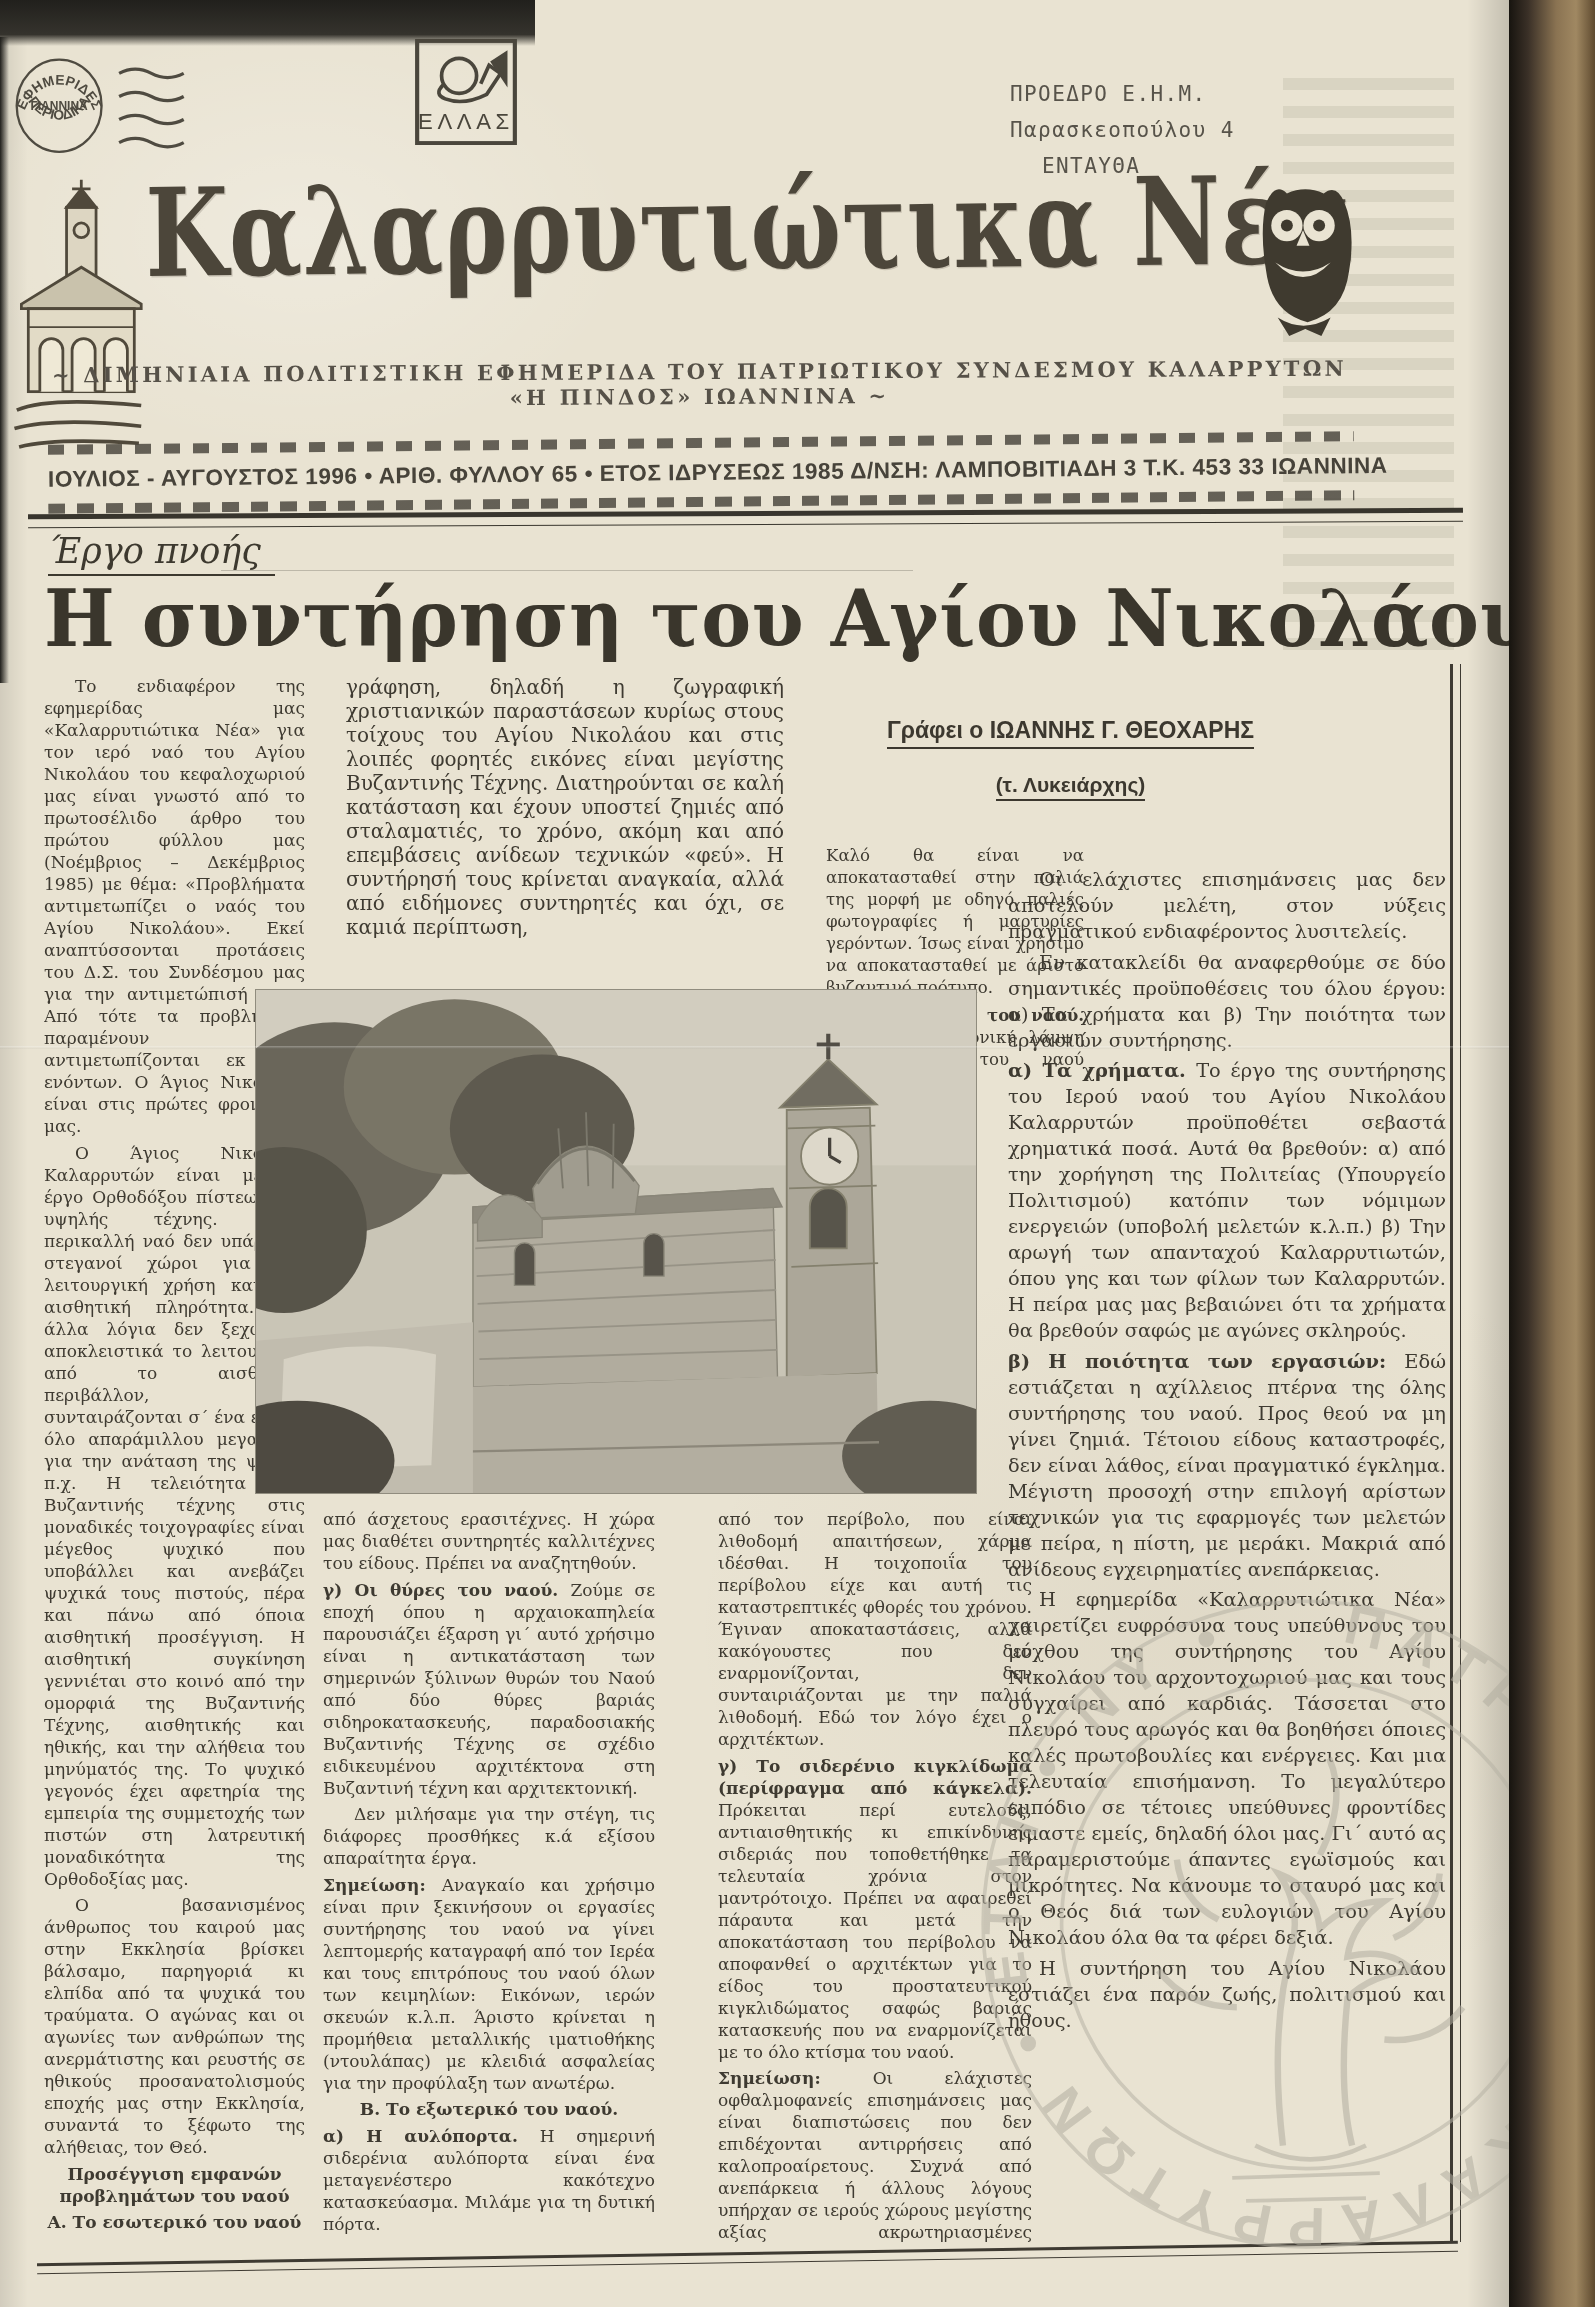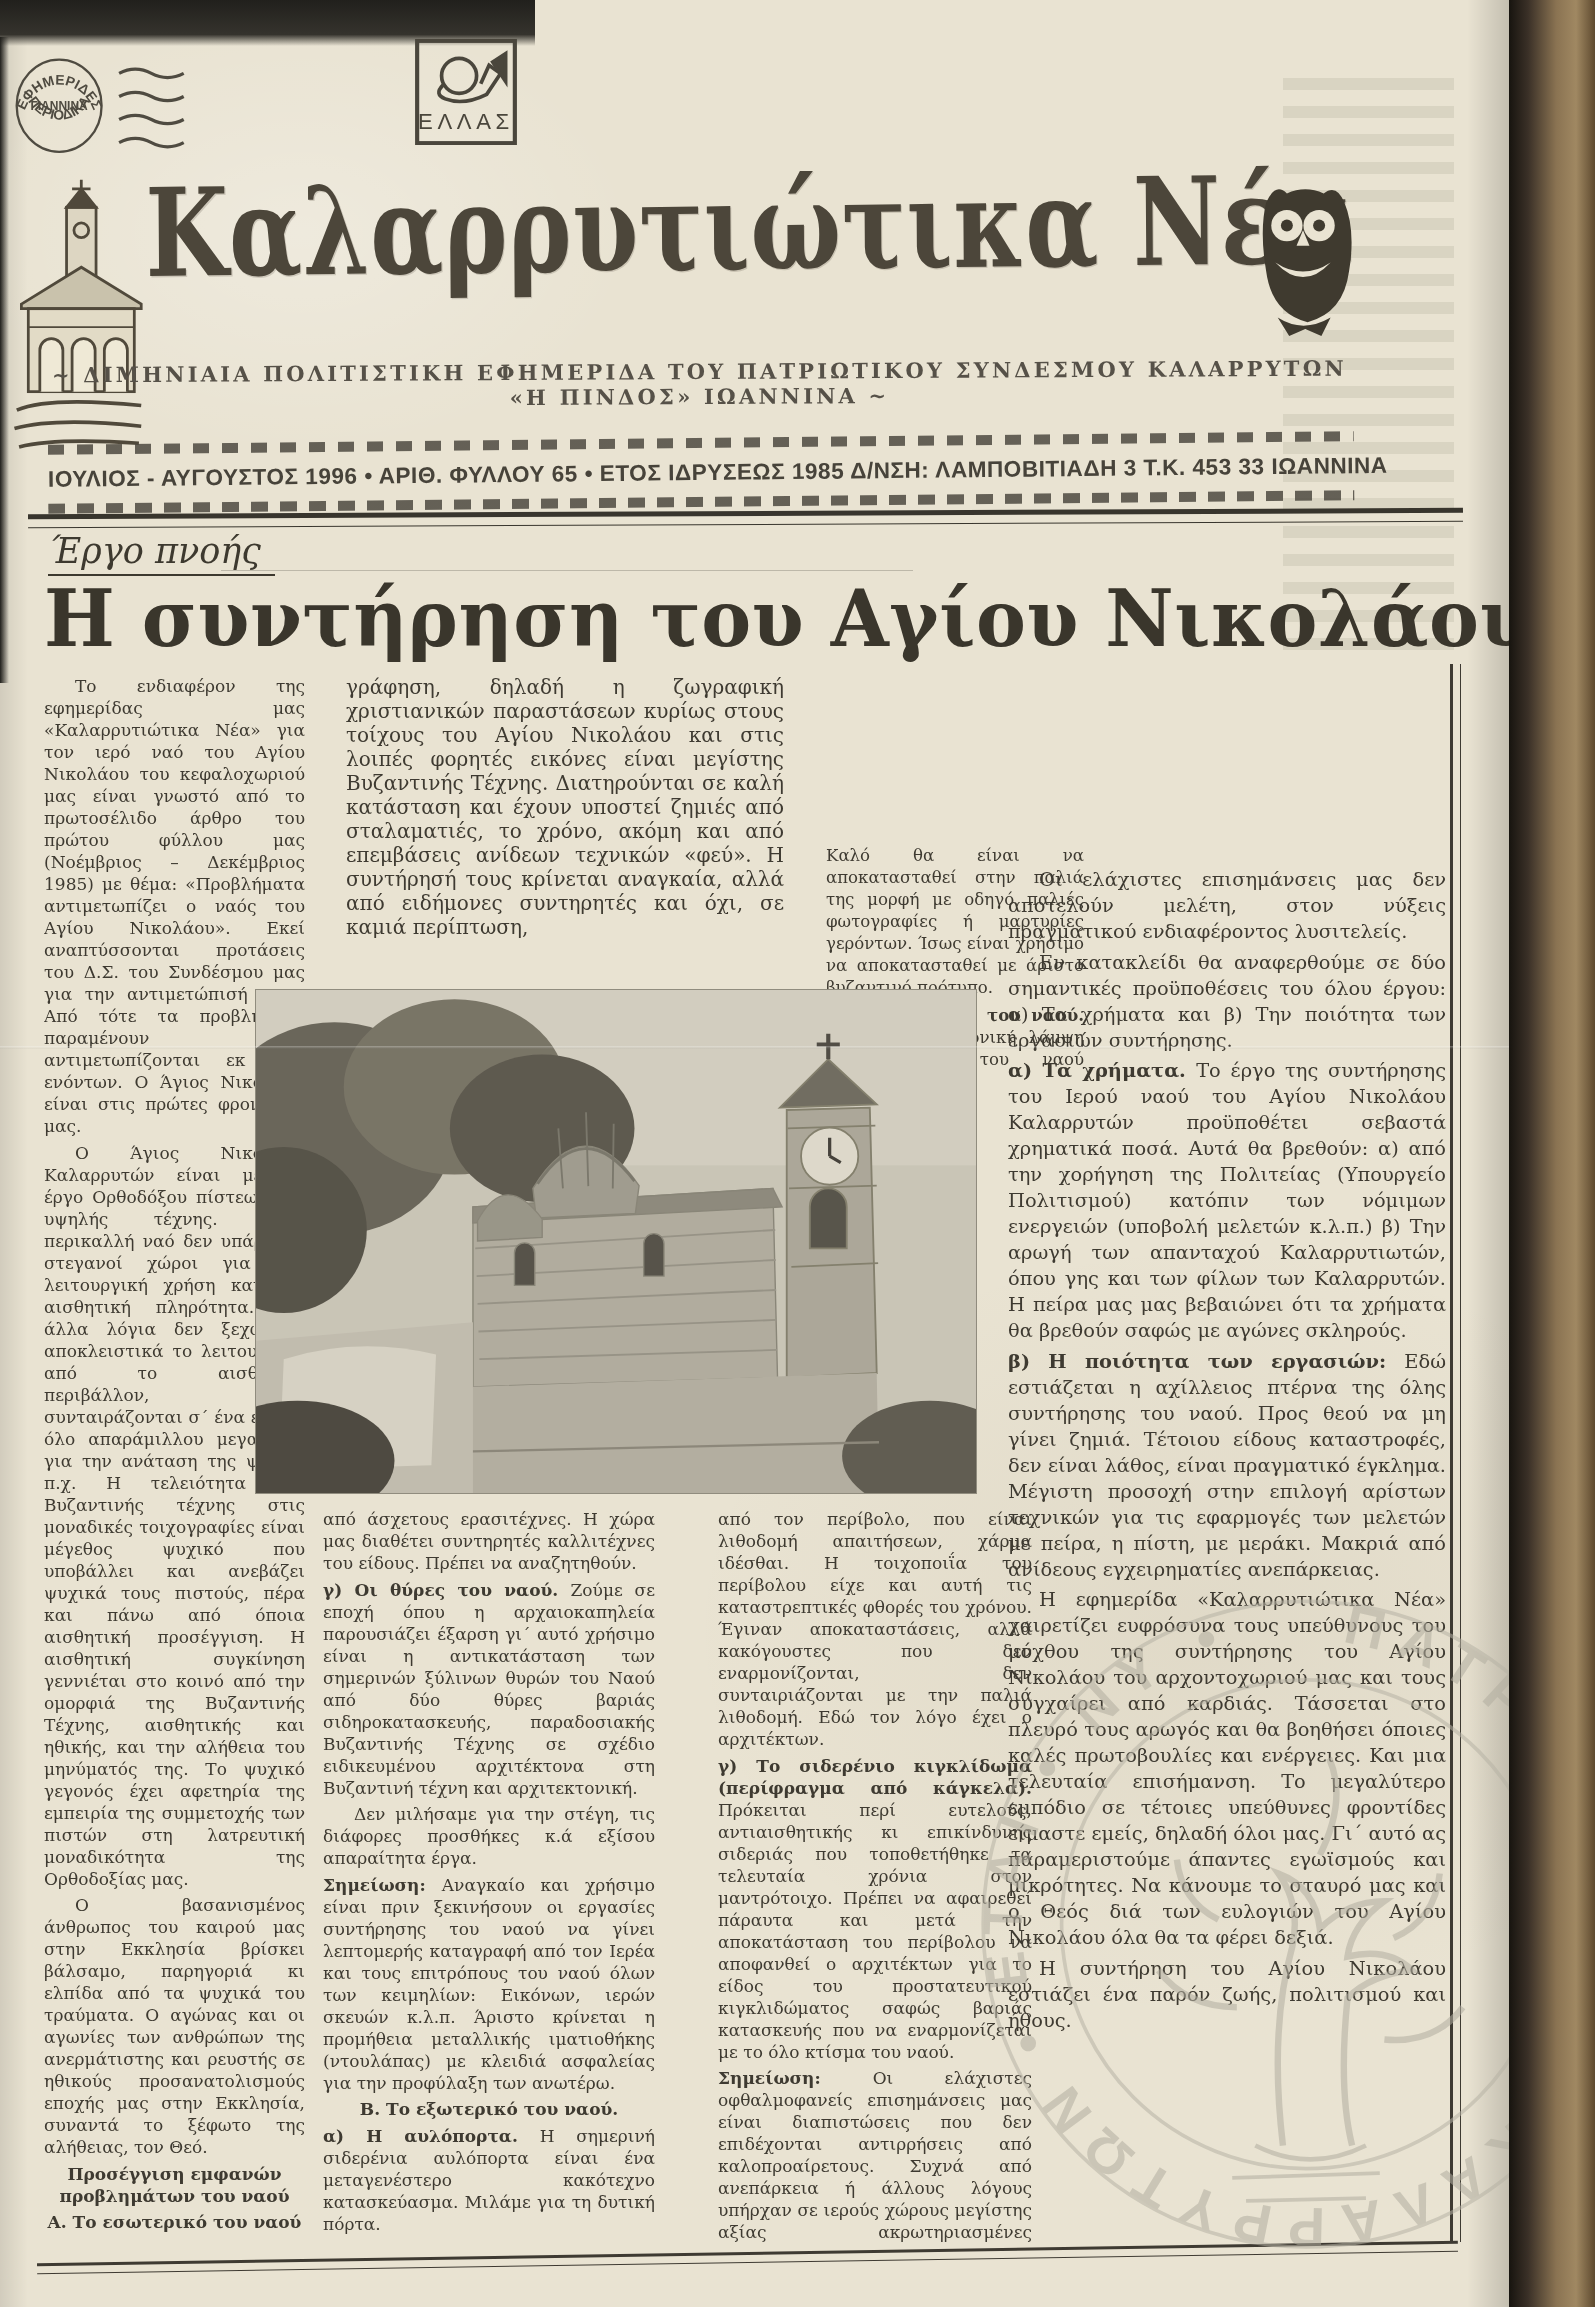--- a/index.html
+++ b/index.html
@@ -111,20 +111,25 @@
   <svg class="abs" style="left:415px;top:39px;" width="102" height="106" viewBox="0 0 220 230">
     <rect x="4" y="4" width="212" height="222" fill="none" stroke="#4a463c" stroke-width="9"></rect>
     <g stroke="#4a463c" fill="none" stroke-width="8">
       <circle cx="95" cy="80" r="38"></circle>
       <path d="M60 100 q -20 20 5 30 q 40 15 90 -10 l 30 -45 l -25 -18 l -18 40"></path>
       <path d="M168 50 l 28 -18 l 0 60 z" fill="#4a463c"></path>
     </g>
     <text x="110" y="195" text-anchor="middle" font-family="Liberation Sans, DejaVu Sans, sans-serif" font-size="48" letter-spacing="10" fill="#4a463c">ΕΛΛΑΣ</text>
   </svg>
 
+  <div class="abs addr">
+    <div>ΠΡΟΕΔΡΟ Ε.Η.Μ.</div>
+    <div>Παρασκεοπούλου 4</div>
+    <div><span class="l3">ΕΝΤΑΥΘΑ</span></div>
+  </div>
 
   <svg class="abs" style="left:11.5px;top:152px;" width="134" height="318" viewBox="0 0 290 690" stroke="#50493b" fill="none" stroke-width="6">
     <path d="M150 60 l 0 120 M130 80 l 40 0"></path>
     <rect x="118" y="120" width="64" height="180" fill="#ddd6c2"></rect>
     <path d="M118 120 l 32 -40 l 32 40 z" fill="#50493b"></path>
     <circle cx="150" cy="170" r="16"></circle>
     <path d="M20 330 L150 250 L280 330 L280 340 L20 340 z" fill="#c9c2ac"></path>
     <rect x="35" y="340" width="230" height="180" fill="#e2dbc6"></rect>
     <path d="M35 340 l 230 0 M35 380 l 230 0" stroke-width="4"></path>
     <path d="M60 520 l 0 -90 a 25 25 0 0 1 50 0 l 0 90 M130 520 l 0 -90 a 25 25 0 0 1 50 0 l 0 90 M200 520 l 0 -90 a 25 25 0 0 1 50 0 l 0 90" fill="#efe9d6"></path>
@@ -157,20 +162,24 @@
     <div class="txt">ΙΟΥΛΙΟΣ - ΑΥΓΟΥΣΤΟΣ 1996 • ΑΡΙΘ. ΦΥΛΛΟΥ 65 • ΕΤΟΣ ΙΔΡΥΣΕΩΣ 1985 Δ/ΝΣΗ: ΛΑΜΠΟΒΙΤΙΑΔΗ 3 Τ.Κ. 453 33 ΙΩΑΝΝΙΝΑ</div>
     <div class="dash"></div>
   </div>
 
   <div class="abs toprule"></div>
 
   <div class="abs kicker">Έργο πνοής</div>
   <div class="abs kicker-tail"></div>
   <div class="abs headline">Η συντήρηση του Αγίου Νικολάου</div>
 
+  <div class="abs byline">
+    <span class="b1">Γράφει ο ΙΩΑΝΝΗΣ Γ. ΘΕΟΧΑΡΗΣ</span><br>
+    <span class="b2">(τ. Λυκειάρχης)</span>
+  </div>
 
   <div class="abs col c1">
       <p class="ind">Το ενδιαφέρον της εφημερίδας μας «Καλαρρυτιώτικα Νέα» για τον ιερό ναό του Αγίου Νικολάου του κεφαλοχωριού μας είναι γνωστό από το πρωτοσέλιδο άρθρο του πρώτου φύλλου μας (Νοέμβριος – Δεκέμβριος 1985) με θέμα: «Προβλήματα αντιμετωπίζει ο ναός του Αγίου Νικολάου». Εκεί αναπτύσσονται προτάσεις του Δ.Σ. του Συνδέσμου μας για την αντιμετώπισή τους. Από τότε τα προβλήματα παραμένουν ή αντιμετωπίζονται εκ των ενόντων. Ο Άγιος Νικόλαος είναι στις πρώτες φροντίδες μας.</p>
       <p class="ind">Ο Άγιος Νικόλαος Καλαρρυτών είναι μεγάλο έργο Ορθοδόξου πίστεως και υψηλής τέχνης. Στον περικαλλή ναό δεν υπάρχουν στεγανοί χώροι για την λειτουργική χρήση και την αισθητική πληρότητα. Με άλλα λόγια δεν ξεχωρίζει αποκλειστικά το λειτουργικό από το αισθητικό περιβάλλον, αλλά συνταιράζονται σ΄ ένα ενιαίο όλο απαράμιλλου μεγαλείου για την ανάταση της ψυχής. π.χ. Η τελειότητα της Βυζαντινής τέχνης στις μοναδικές τοιχογραφίες είναι μέγεθος ψυχικό που υποβάλλει και ανεβάζει ψυχικά τους πιστούς, πέρα και πάνω από όποια αισθητική προσέγγιση. Η αισθητική συγκίνηση γεννιέται στο κοινό από την ομορφιά της Βυζαντινής Τέχνης, αισθητικής και ηθικής, και την αλήθεια του μηνύματός της. Το ψυχικό γεγονός έχει αφετηρία της εμπειρία της συμμετοχής των πιστών στη λατρευτική μοναδικότητα της Ορθοδοξίας μας.</p>
       <p class="ind">Ο βασανισμένος άνθρωπος του καιρού μας στην Εκκλησία βρίσκει βάλσαμο, παρηγοριά κι ελπίδα από τα ψυχικά του τραύματα. Ο αγώνας και οι αγωνίες των ανθρώπων της ανερμάτιστης και ρευστής σε ηθικούς προσανατολισμούς εποχής μας στην Εκκλησία, συναντά το ξέφωτο της αλήθειας, τον Θεό.</p>
       <p class="head">Προσέγγιση εμφανών προβλημάτων του ναού</p>
       <p class="head">Α. Το εσωτερικό του ναού</p>
     </div>
   <div class="abs col c2a">
       <p>γράφηση, δηλαδή η ζωγραφική χριστιανικών παραστάσεων κυρίως στους τοίχους του Αγίου Νικολάου και στις λοιπές φορητές εικόνες είναι μεγίστης Βυζαντινής Τέχνης. Διατηρούνται σε καλή κατάσταση και έχουν υποστεί ζημιές από σταλαματιές, το χρόνο, ακόμη και από επεμβάσεις ανίδεων τεχνικών «φεύ». Η συντήρησή τους κρίνεται αναγκαία, αλλά από ειδήμονες συντηρητές και όχι, σε καμιά περίπτωση,</p>

